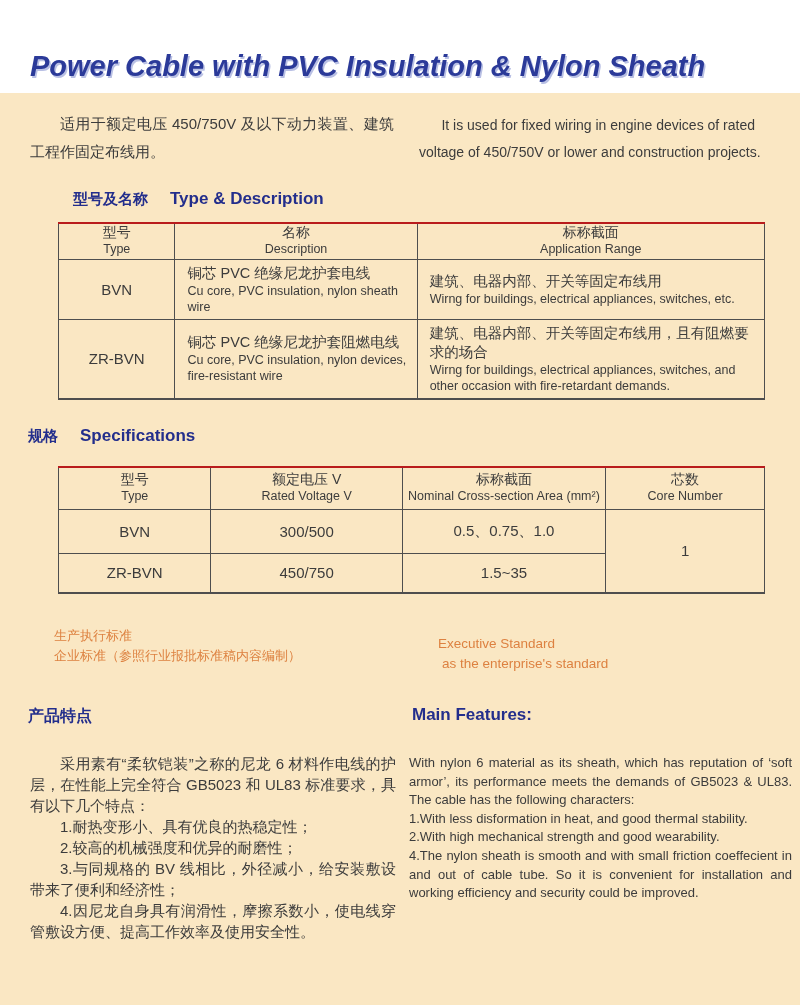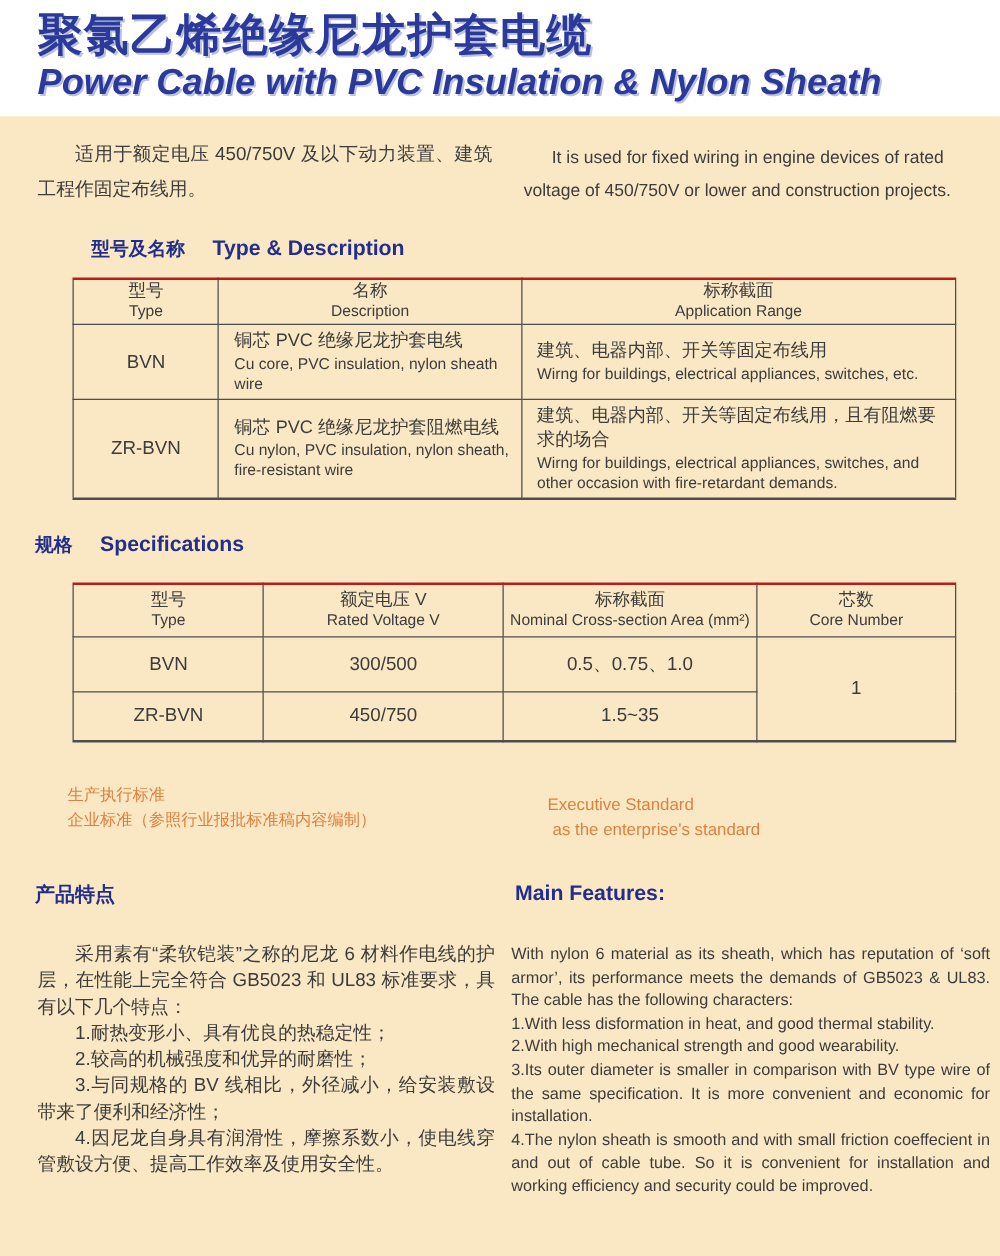--- a/index.html
+++ b/index.html
@@ -58,21 +58,20 @@
   .feat-zh { position:absolute; top:660px; left:30px; width:366px; font-size:15px; line-height:21px; text-align:justify; }
   .feat-zh p { text-indent:2em; }
   .feat-en { position:absolute; top:661px; left:409px; width:383px; font-size:13px; line-height:18.6px; text-align:justify; }
 </style>
 </head>
 <body>
 
 <div class="page">
 
   <div class="masthead">
-    <div class="title-zh">聚氯乙烯绝缘尼龙护套电缆</div>
     <div class="title-en">Power Cable with PVC Insulation &amp; Nylon Sheath</div>
   </div>
 
   <div class="content">
 
     <p class="intro-zh">适用于额定电压 450/750V 及以下动力装置、建筑工程作固定布线用。</p>
     <p class="intro-en">It is used for fixed wiring in engine devices of rated voltage of 450/750V or lower and construction projects.</p>
 
     <div class="sec-heading heading-type">
       <span class="h-zh">型号及名称</span>
@@ -108,21 +107,21 @@
         </td>
         <td class="pad">
           <div class="cz">建筑、电器内部、开关等固定布线用</div>
           <div class="ce">Wirng for buildings, electrical appliances, switches, etc.</div>
         </td>
       </tr>
       <tr class="r2">
         <td class="center typecell">ZR-BVN</td>
         <td class="pad">
           <div class="cz">铜芯 PVC 绝缘尼龙护套阻燃电线</div>
-          <div class="ce">Cu nylon, PVC insulation, nylon sheath, fire-resistant wire</div>
+          <div class="ce">Cu core, PVC insulation, nylon devices, fire-resistant wire</div>
         </td>
         <td class="pad">
           <div class="cz">建筑、电器内部、开关等固定布线用，且有阻燃要求的场合</div>
           <div class="ce">Wirng for buildings, electrical appliances, switches, and other occasion with fire-retardant demands.</div>
         </td>
       </tr>
     </tbody>
       </table>
 
     <div class="sec-heading heading-spec">
@@ -187,18 +186,17 @@
       <p>1.耐热变形小、具有优良的热稳定性；</p>
       <p>2.较高的机械强度和优异的耐磨性；</p>
       <p>3.与同规格的 BV 线相比，外径减小，给安装敷设带来了便利和经济性；</p>
       <p>4.因尼龙自身具有润滑性，摩擦系数小，使电线穿管敷设方便、提高工作效率及使用安全性。</p>
     </div>
 
     <div class="feat-en">
       <p>With nylon 6 material as its sheath, which has reputation of ‘soft armor’, its performance meets the demands of GB5023 &amp; UL83. The cable has the following characters:</p>
       <p>1.With less disformation in heat, and good thermal stability.</p>
       <p>2.With high mechanical strength and good wearability.</p>
-      <p>3.Its outer diameter is smaller in comparison with BV type wire of the same specification. It is more convenient and economic for installation.</p>
       <p>4.The nylon sheath is smooth and with small friction coeffecient in and out of cable tube. So it is  convenient for installation and working efficiency and security could be improved.</p>
     </div>
 
   </div>
 </div>
 
 </body></html>

